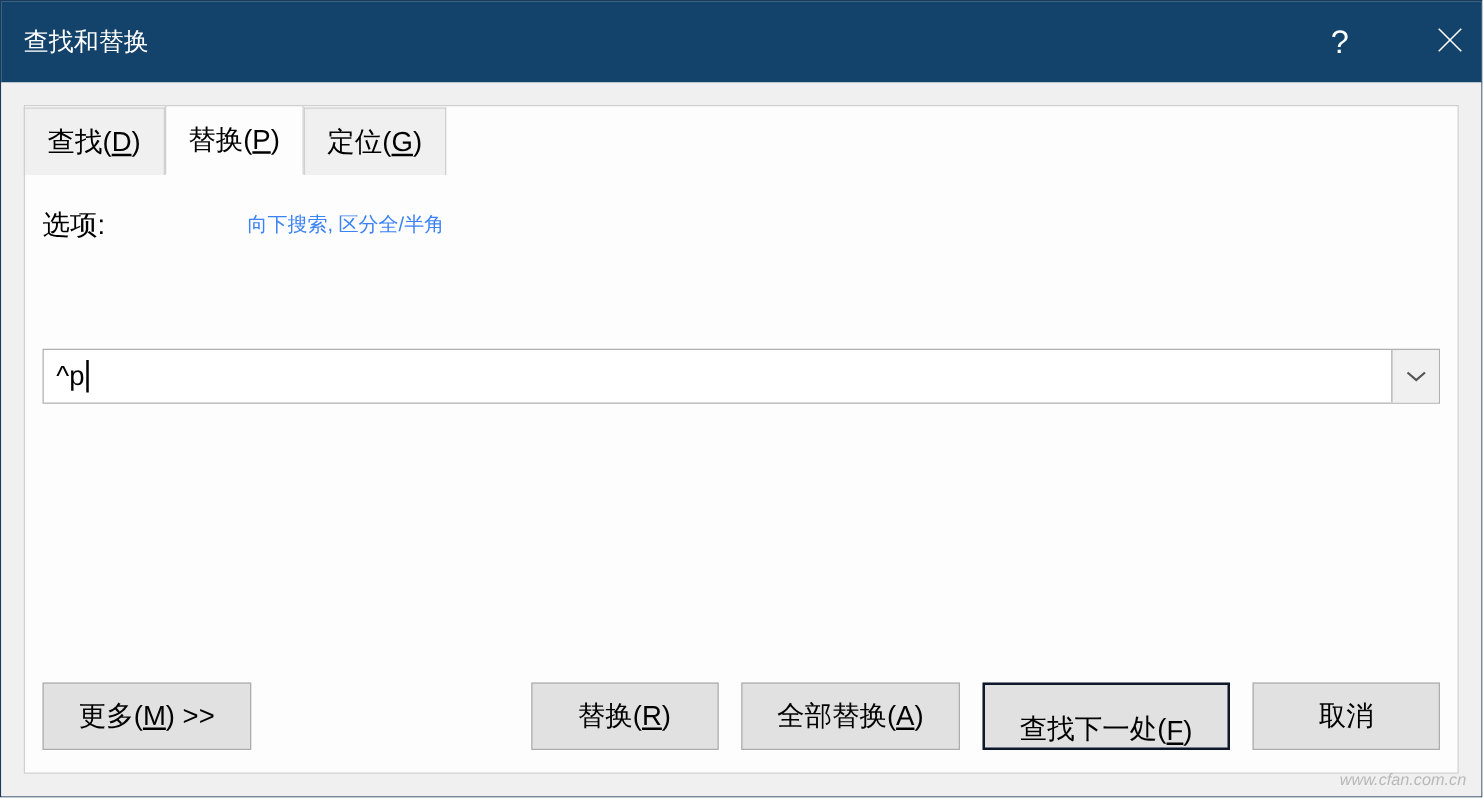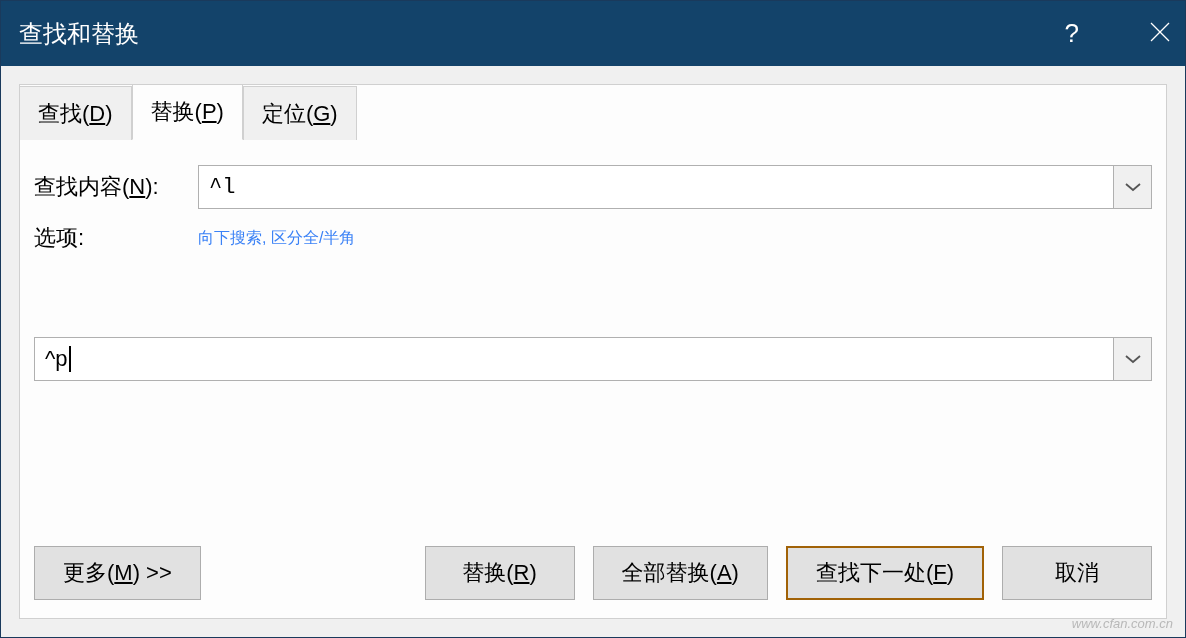--- a/index.html
+++ b/index.html
@@ -28,21 +28,21 @@
     .titlebar {
       height: 65px;
       background: #13436a;
       display: flex;
       align-items: center;
       padding: 0 18px;
       color: #ffffff;
     }
 
     .titlebar-title {
-      font-size: 24px;
+      font-size: 20px;
       flex: 1;
     }
 
     .titlebar-controls {
       display: flex;
       align-items: center;
       gap: 40px;
     }
 
     .help-icon {
@@ -223,21 +223,22 @@
       color: #000000;
       cursor: pointer;
       padding: 0 28px;
       min-width: 150px;
       display: flex;
       align-items: center;
       justify-content: center;
     }
 
     .btn.primary {
-      border: 2px solid #a16207;
+      border: 2px solid #0f172a;
+      align-items: flex-end;
     }
 
     .btn-more {
       min-width: 160px;
       align-items: center;
     }
 
     .btn-wide {
       min-width: 170px;
     }
@@ -287,33 +288,20 @@
         </div>
         <div class="tab">
           <span>定位(</span>
             <span class="tab-underline">G</span>
             <span>)</span>
         </div>
       </div>
 
       <div class="tab-content">
 
-        <div class="form-row">
-          <div class="form-label">
-            <span>查找内容(</span><span class="tab-underline">N</span><span>):</span>
-          </div>
-          <div class="combo-box">
-            <input class="combo-input" value="^l" style="">
-            <div class="combo-dropdown">
-              <svg class="chevron-svg" viewBox="0 0 18 10">
-                <polyline points="2,2 9,8 16,2"></polyline>
-              </svg>
-            </div>
-          </div>
-        </div>
 
         <div class="form-row options-row">
           <div class="form-label">选项:</div>
           <div class="form-value">向下搜索, 区分全/半角</div>
         </div>
 
         <div class="form-row">
           <div class="combo-box">
             <div style="flex:1; height:100%; display:flex; align-items:center; padding:0 10px; font-size:22px; font-family:Consolas, monospace;">
               <span>^p</span>

